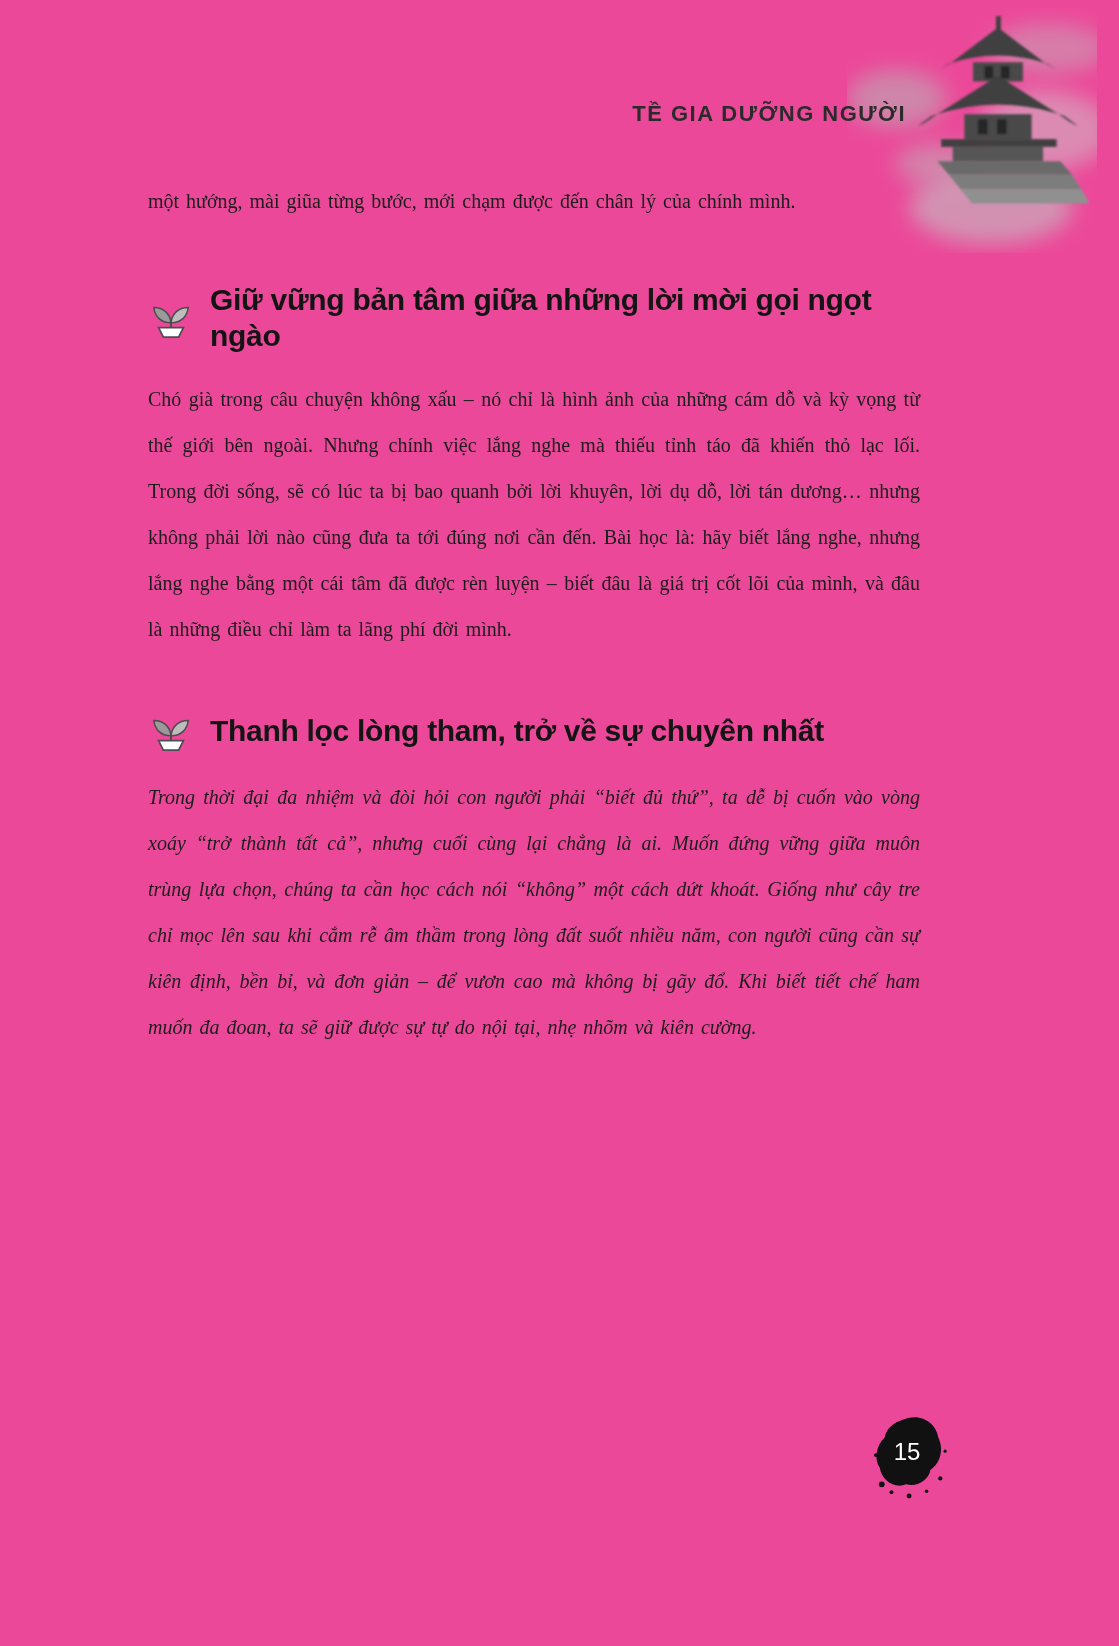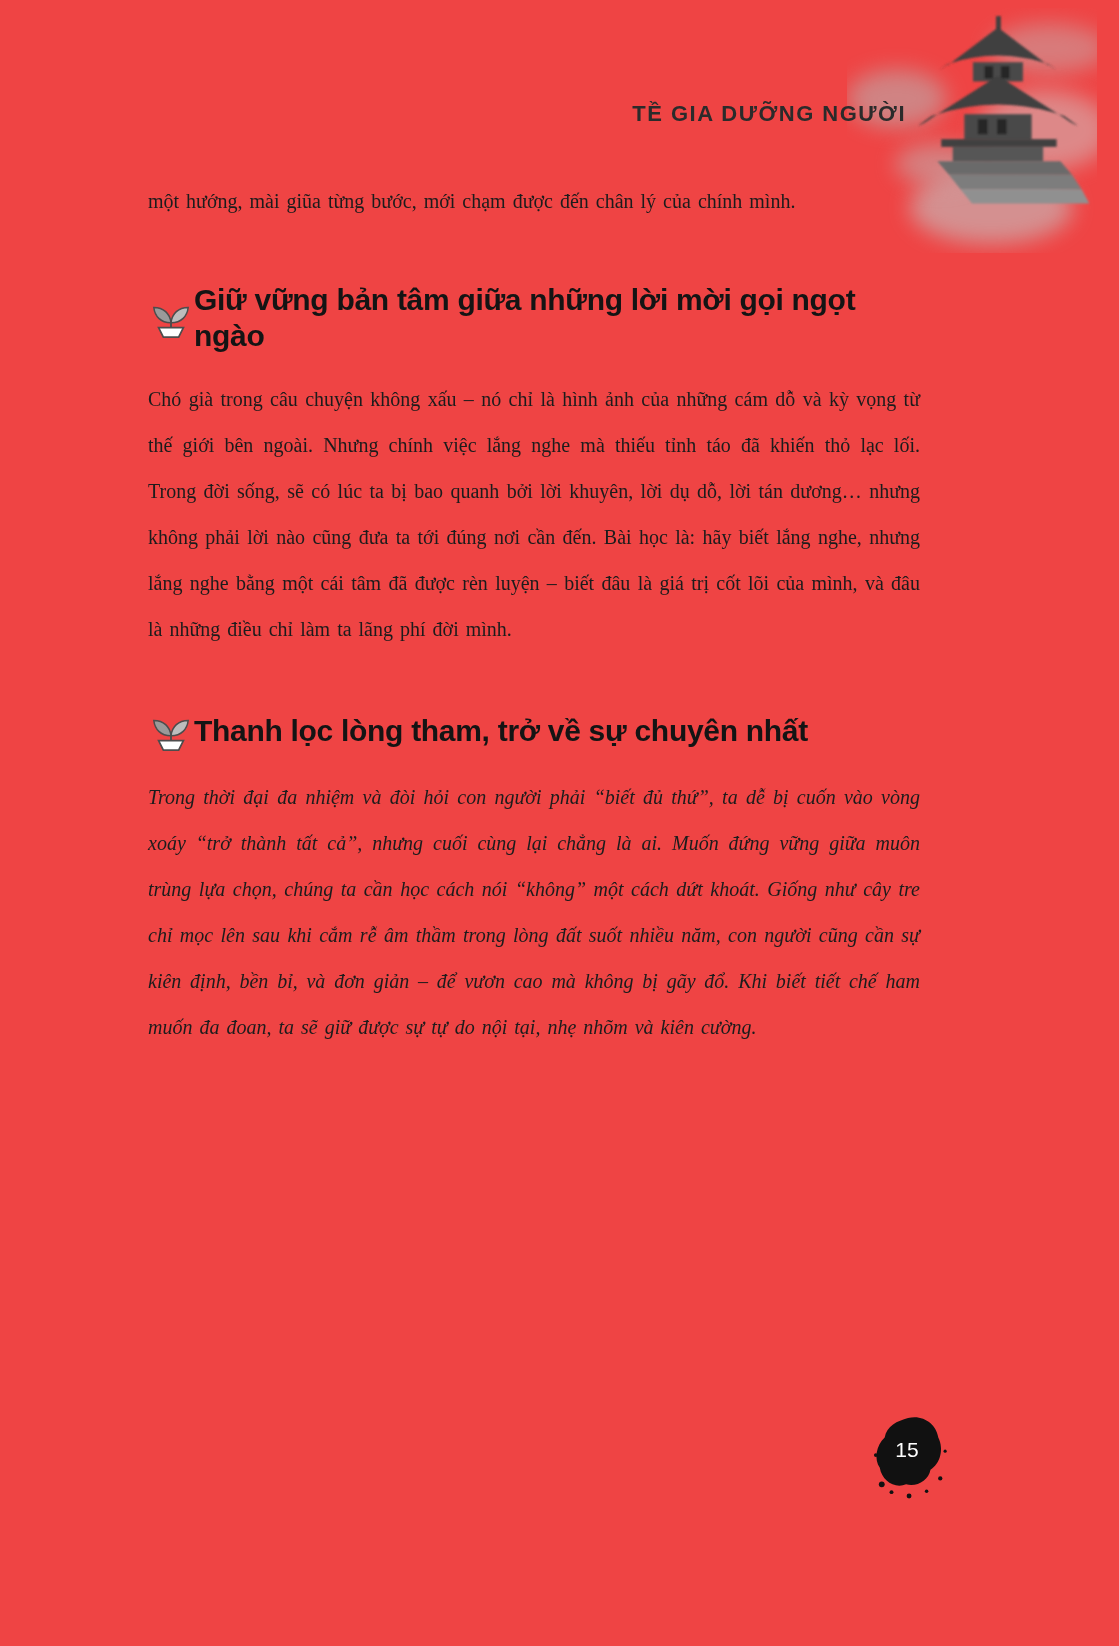--- a/index.html
+++ b/index.html
@@ -1,20 +1,20 @@
 <!DOCTYPE html>
 <html><head>
 <meta charset="utf-8">
 <style>
   html,body{margin:0;padding:0;background:#e8e8e8;}
   .page{
     position:relative;
     width:1119px;height:1646px;
     margin:0 auto;
-    background:#ef4444;
+    background:#ec4899;
     overflow:hidden;
     font-family:"Liberation Serif", serif;
     color:#1c1c1c;
   }
   .header-art{
     position:absolute;
     top:8px;right:22px;
     width:250px;height:245px;
     pointer-events:none;
   }
@@ -36,20 +36,21 @@
     margin:0;
     font-size:20px;
     line-height:46px;
     text-align:justify;
     word-spacing:2px;
   }
   .para:last-child{margin-bottom:0;font-style:italic;}
   .section-heading{
     display:flex;
     align-items:center;
+    gap:16px;
     margin-top:58px;
     margin-bottom:22px;
   }
   .sprout{
     flex:0 0 auto;
     width:46px;height:42px;
     display:inline-block;
   }
   .section-heading .label{
     font-family:"Liberation Sans", sans-serif;
@@ -62,21 +63,21 @@
   .page-badge{
     position:absolute;
     left:872px;top:1414px;
     width:78px;height:88px;
   }
   .page-badge .num{
     position:absolute;
     top:24px;left:0;width:70px;
     text-align:center;
     font-family:"Liberation Sans", sans-serif;
-    font-size:21px;
+    font-size:24px;
     color:#ffffff;
   }
 </style>
 </head>
 <body>
 
 <div class="page">
 
   <div class="header-art">
     <svg viewBox="0 0 260 250" width="250" height="245" xmlns="http://www.w3.org/2000/svg">

